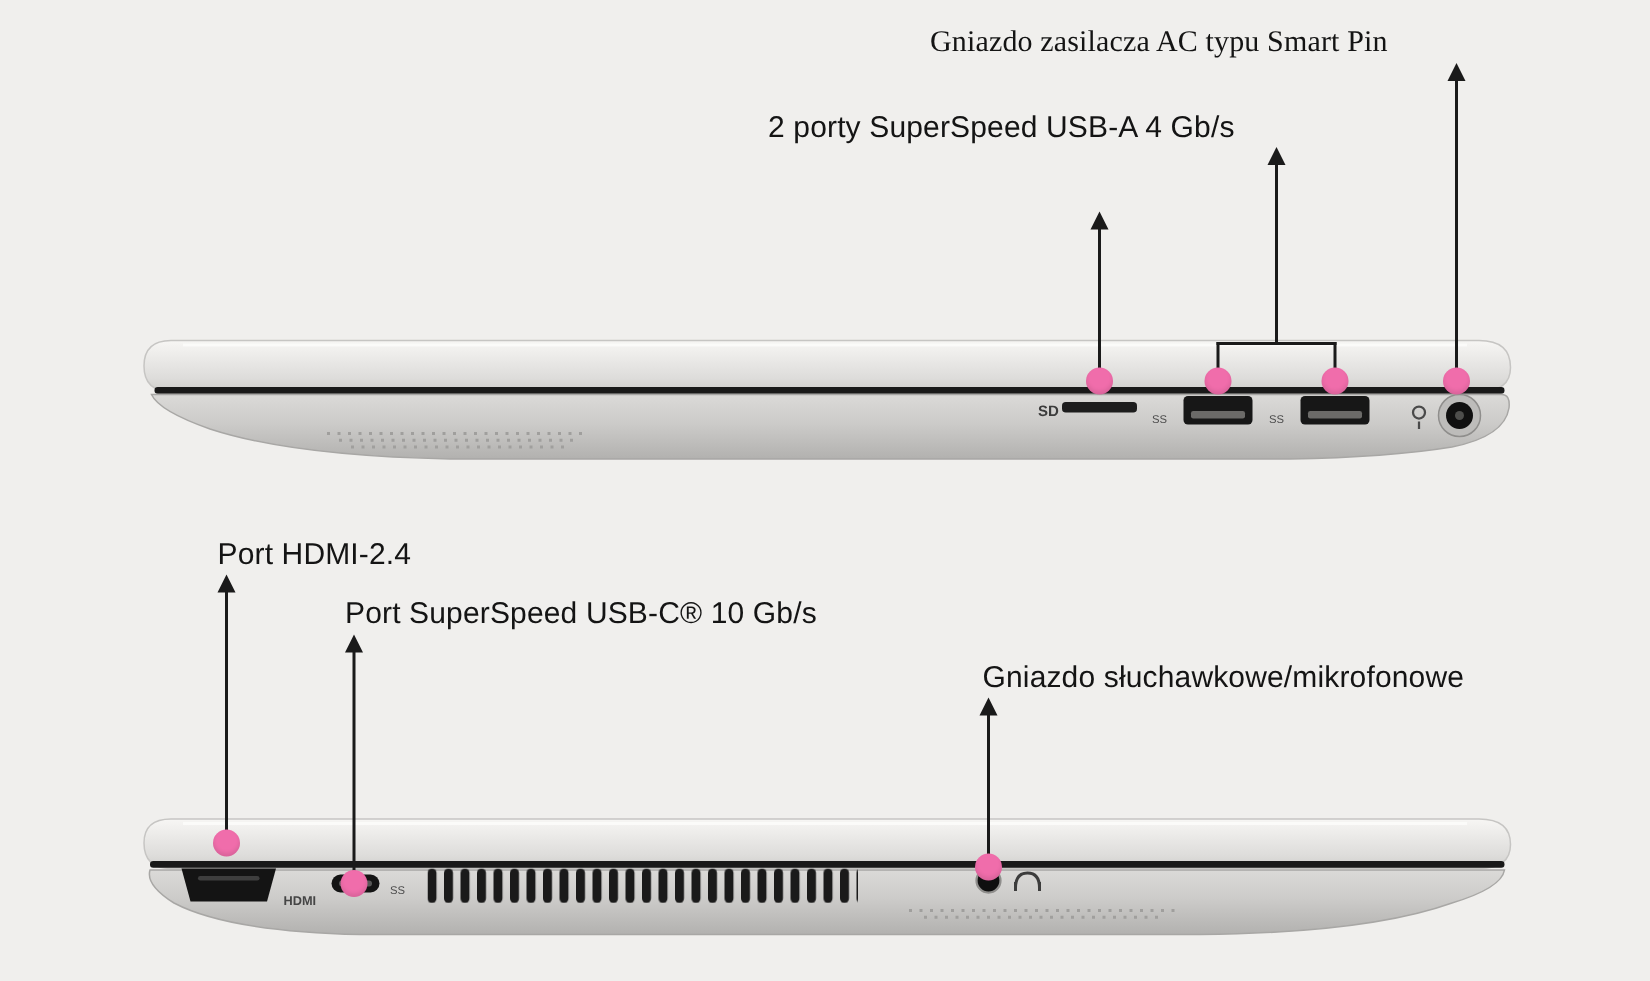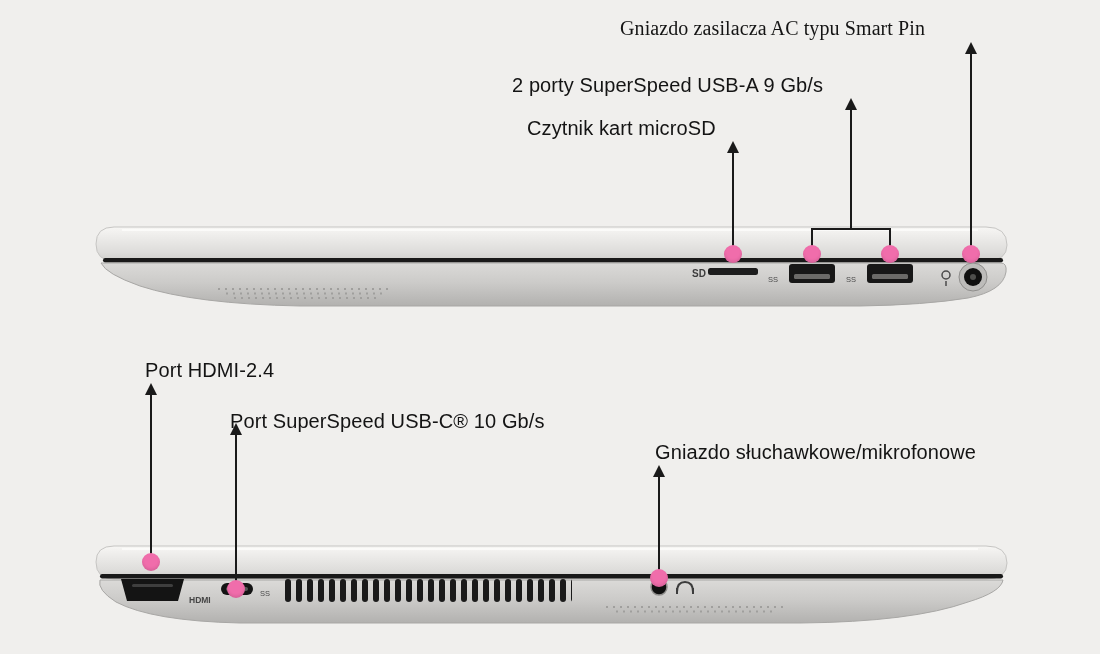--- a/index.html
+++ b/index.html
@@ -123,40 +123,39 @@
         <line x1="693" y1="588" x2="693" y2="594"></line>
       </g>
     </g>
   </svg>
 
   <div class="label" style="left:620px; top:17px;font-family:Liberation Serif, serif;">Gniazdo zasilacza AC typu Smart Pin</div>
   <div class="arrow-up" style="left:965px; top:42px;"></div>
   <div class="vline" style="left:970px; top:52px; height:194px;"></div>
   <div class="dot" style="left: 962px; top: 245px; background: rgb(240, 109, 171);"></div>
 
-  <div class="label" style="left:512px; top:74px;">2 porty SuperSpeed USB-A 9 Gb/s</div>
+  <div class="label" style="left:512px; top:74px;">2 porty SuperSpeed USB-A 4 Gb/s</div>
   <div class="arrow-up" style="left:845px; top:98px;"></div>
   <div class="vline" style="left:850px; top:108px; height:121px;"></div>
   <div class="hline" style="left:811px; top:228px; width:80px;"></div>
   <div class="vline" style="left:811px; top:228px; height:19px;"></div>
   <div class="vline" style="left:889px; top:228px; height:19px;"></div>
   <div class="dot" style="left: 803px; top: 245px; background: rgb(240, 109, 171);"></div>
   <div class="dot" style="left: 881px; top: 245px; background: rgb(240, 109, 171);"></div>
 
-  <div class="label" style="left:527px; top:117px;">Czytnik kart microSD</div>
   <div class="arrow-up" style="left:727px; top:141px;"></div>
   <div class="vline" style="left:732px; top:151px; height:95px;"></div>
   <div class="dot" style="left: 724px; top: 245px; background: rgb(240, 109, 171);"></div>
 
   <div class="label" style="left:145px; top:359px;">Port HDMI-2.4</div>
   <div class="arrow-up" style="left:145px; top:383px;"></div>
   <div class="vline" style="left:150px; top:393px; height:161px;"></div>
   <div class="dot" style="left: 142px; top: 553px; background: rgb(240, 109, 171);"></div>
 
-  <div class="label" style="left:230px; top:410px;">Port SuperSpeed USB-C® 10 Gb/s</div>
+  <div class="label" style="left:230px; top:398px;">Port SuperSpeed USB-C® 10 Gb/s</div>
   <div class="arrow-up" style="left:230px; top:423px;"></div>
   <div class="vline" style="left:235px; top:433px; height:148px;"></div>
   <div class="dot" style="left: 227px; top: 580px; background: rgb(240, 109, 171);"></div>
 
   <div class="label" style="left:655px; top:441px;">Gniazdo słuchawkowe/mikrofonowe</div>
   <div class="arrow-up" style="left:653px; top:465px;"></div>
   <div class="vline" style="left:658px; top:475px; height:95px;"></div>
   <div class="dot" style="left: 650px; top: 569px; background: rgb(240, 109, 171);"></div>
 
 </div>

